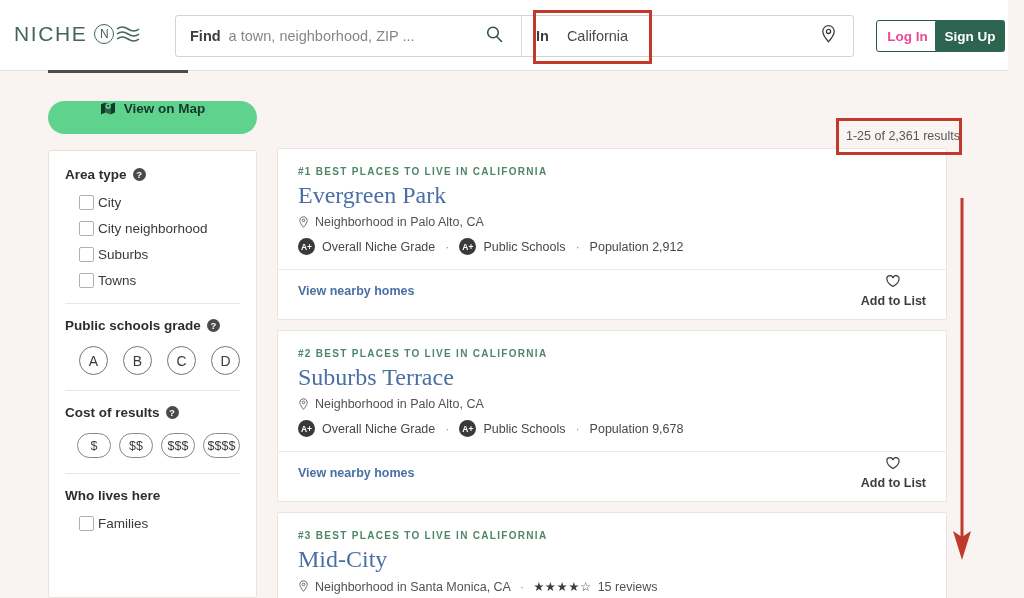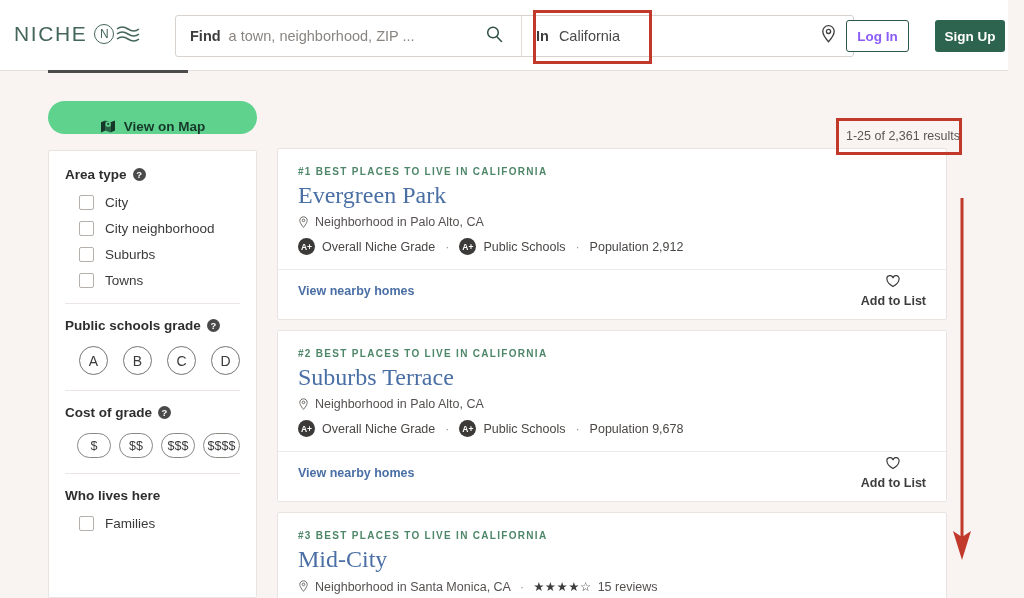--- a/index.html
+++ b/index.html
@@ -59,31 +59,31 @@
   .ph-find { font-size: 14.5px; color: #8a8580; }
   .search-icon-wrap {
     position: absolute; right: 18px; top: 50%; transform: translateY(-50%);
     color: #2f4f46; cursor: pointer;
   }
   .divider-v { width: 1px; height: 41px; background: #e2dcd9; }
   .search-in {
     display: flex; align-items: center; flex: 1;
     height: 100%; padding-left: 14px; position: relative;
   }
-  .lbl-in { font-size: 14.5px; font-weight: bold; color: #3d3d3d; margin-right: 10px; }
+  .lbl-in { font-size: 14.5px; font-weight: bold; color: #3d3d3d; margin-right: 18px; }
   .val-state { font-size: 14.5px; color: #4a4a4a; }
   .pin-icon-wrap {
     position: absolute; right: 16px; top: 50%; transform: translateY(-50%);
     color: #3d3d3d; cursor: pointer;
   }
 
   .btn-login {
-    position: absolute; left: 846px; top: 20px;
+    position: absolute; left: 876px; top: 20px;
     width: 63px; height: 32px;
-    border: 1px solid #2d5448; background: #fff; color: #8b5cf6;
+    border: 1px solid #2d5448; background: #fff; color: #ec4899;
     font-size: 13.5px; font-weight: bold; border-radius: 3px;
     display: flex; align-items: center; justify-content: center;
     cursor: pointer; font-family: "Liberation Sans", sans-serif;
   }
   .btn-signup {
     position: absolute; left: 935px; top: 20px;
     width: 70px; height: 32px;
     background: #2d6450; color: #fff; border: none;
     font-size: 13.5px; font-weight: bold; border-radius: 3px;
     display: flex; align-items: center; justify-content: center;
@@ -95,21 +95,21 @@
     position: absolute; left: 48px; top: 70px;
     width: 140px; height: 2.5px; background: #4b4b4b;
     z-index: 5;
   }
 
   
   .btn-viewmap {
     position: absolute; left: 48px; top: 101px;
     width: 209px; height: 33px;
     background: #5fd38d; border-radius: 17px;
-    display: flex; align-items: flex-end; justify-content: center; gap: 8px;
+    display: flex; align-items: flex-start; justify-content: center; gap: 8px;
     color: #15382a; font-size: 13.5px; font-weight: bold;
     cursor: pointer;
   }
 
   .sidebar-card {
     position: absolute; left: 48px; top: 150px;
     width: 209px; height: 448px;
     background: #fff;
     border: 1px solid #eae4e1;
     border-radius: 2px;
@@ -122,21 +122,21 @@
     display: flex; align-items: center; gap: 6px; margin-bottom: 13px;
   }
   .help-icon {
     width: 13px; height: 13px; border-radius: 50%;
     background: #4a4a4a; color: #fff;
     font-size: 9.5px; font-weight: bold;
     display: inline-flex; align-items: center; justify-content: center;
     cursor: pointer; line-height: 1;
   }
   .check-row {
-    display: flex; align-items: center; gap: 11px;
+    display: flex; align-items: center; gap: 4px;
     margin: 0 0 11px 14px; cursor: pointer;
   }
   .checkbox {
     width: 15px; height: 15px; border: 1.4px solid #b5b0ac;
     border-radius: 2px; background: #fff; flex: none;
   }
   .check-label { font-size: 13.5px; color: #3a3a3a; }
 
   .hr { height: 1px; background: #ebe6e3; margin: 15px 16px 14px 16px; }
 
@@ -313,21 +313,21 @@
         <div class="grade-circle">B</div>
         <div class="grade-circle">C</div>
         <div class="grade-circle">D</div>
       </div>
     </div>
 
     <div class="hr"></div>
 
     <div class="filter-group">
       <div class="filter-title">
-        <span>Cost of grade</span>
+        <span>Cost of results</span>
         <span class="help-icon">?</span>
       </div>
       <div class="cost-row">
         <div class="cost-pill">$</div>
         <div class="cost-pill">$$</div>
         <div class="cost-pill">$$$</div>
         <div class="cost-pill">$$$$</div>
       </div>
     </div>
 

